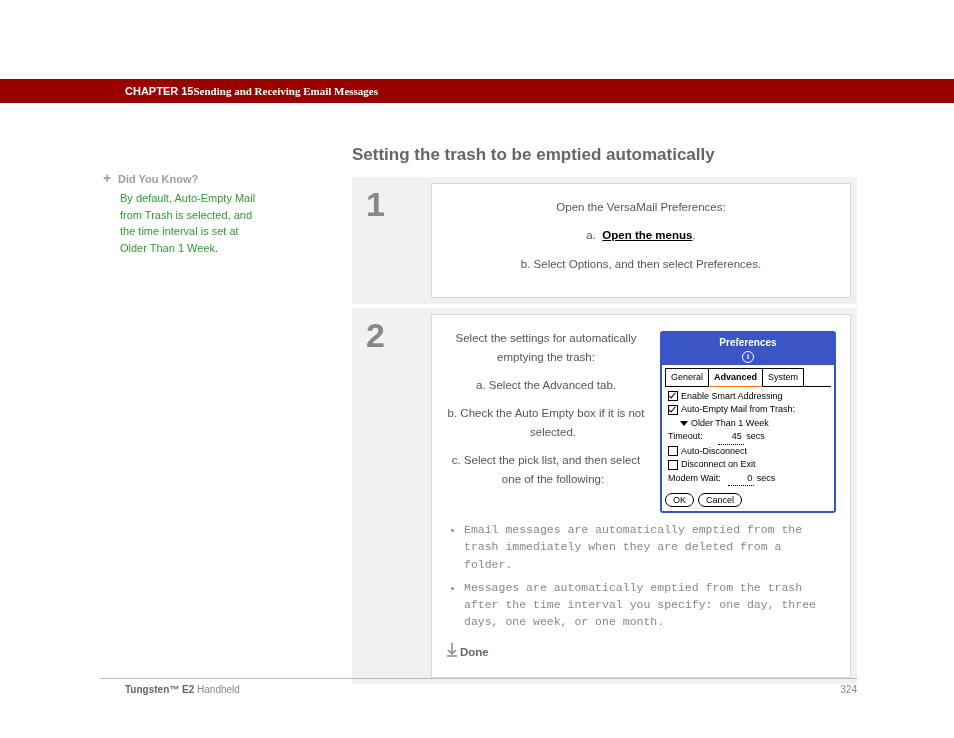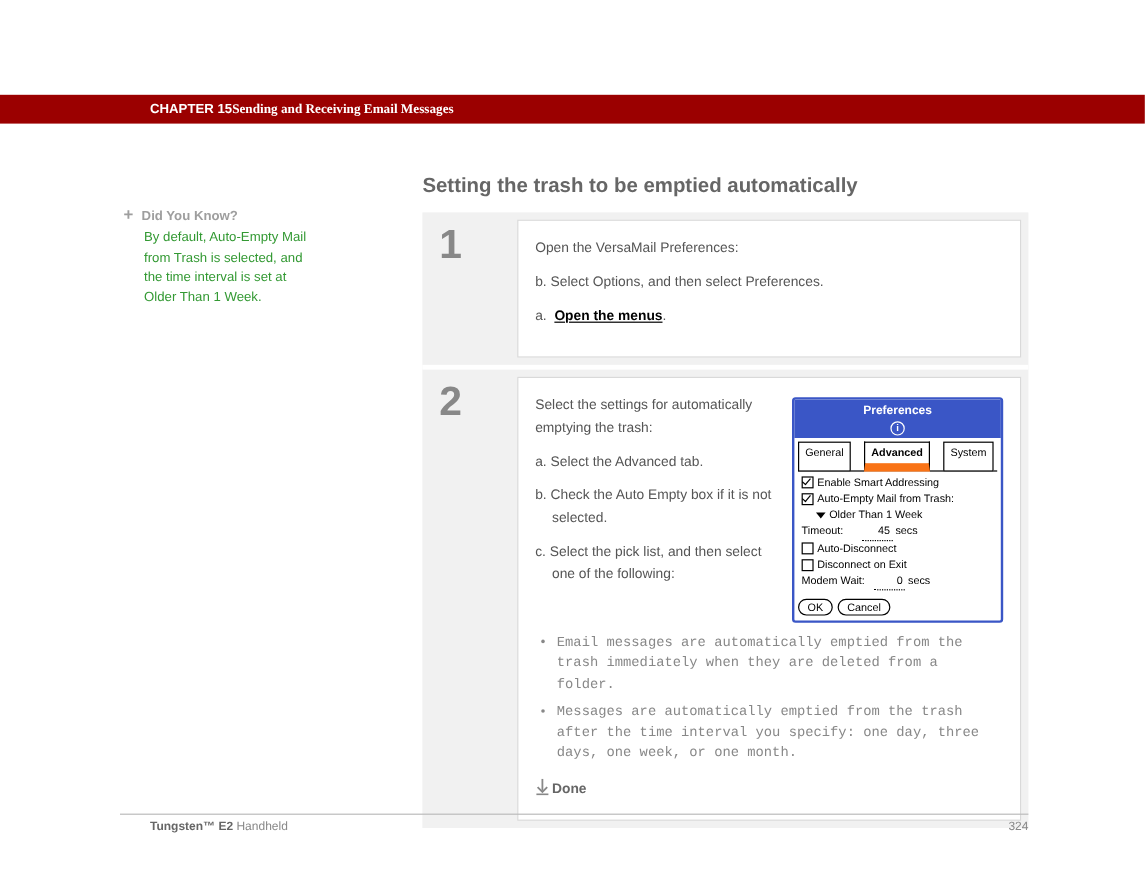--- a/index.html
+++ b/index.html
@@ -98,21 +98,21 @@
   .step-body {
     background: #fff;
     border: 1px solid #d9d9d9;
     margin: 6px 6px 6px 0;
     padding: 14px 14px 14px 14px;
     flex: 1;
     font-size: 11.5px;
     color: #555;
     line-height: 1.6;
   }
-  .step-body p { margin: 0 0 10px 0; }
+  .step-body p { margin: 0 0 10px 0; text-align: center; }
   .sub { padding-left: 14px; text-indent: -14px; margin: 0 0 8px 0; }
   .link { color: #000; text-decoration: underline; font-weight: bold; }
   .bullets { margin: 8px 0 10px 18px; padding: 0; color: #888; }
   .bullets li { margin-bottom: 6px; line-height: 1.5; font-family: Liberation Mono, monospace; }
   .done-row {
     display: flex;
     align-items: center;
     gap: 2px;
     margin-top: 6px;
     font-weight: bold;
@@ -155,33 +155,33 @@
     width: 10px;
     height: 10px;
     border: 1px solid #fff;
     border-radius: 50%;
     font-size: 8px;
     line-height: 10px;
     text-align: center;
   }
   .pref-tabs {
     display: flex;
-    gap: 12px;
+    gap: 0;
     padding: 3px 3px 0 3px;
   }
   .pref-tab {
     border: 1px solid #000;
     padding: 1px 5px;
     font-size: 9px;
     background: #fff;
     margin-right: -1px;
   }
   .pref-tab.selected {
     font-weight: bold;
-    border-bottom: 7px solid #f97316;
+    border-bottom: 1px solid #f97316;
     position: relative;
     z-index: 2;
     text-align: right;
   }
   .pref-body {
     border-top: 1px solid #000;
     margin: -1px 3px 3px 3px;
     padding: 3px 3px 4px 3px;
     line-height: 1.5;
   }
@@ -280,24 +280,24 @@
     <h2 class="section-heading">Setting the trash to be emptied automatically</h2>
 
     <div class="steps-box">
 
       <div class="step">
         <div class="step-num-cell">
           <div class="step-num">1</div>
         </div>
         <div class="step-body">
           <p>Open the VersaMail Preferences:</p>
-          <p class="sub">b.  Select Options, and then select Preferences.</p>
           <p class="sub">
             <span>a.</span>&nbsp;&nbsp;<span class="link">Open the menus</span><span>.</span>
           </p>
+          <p class="sub">b.  Select Options, and then select Preferences.</p>
         </div>
       </div>
 
       <div class="step">
         <div class="step-num-cell">
           <div class="step-num">2</div>
         </div>
         <div class="step-body">
           <div class="step2-columns">
             <div class="step2-left">

